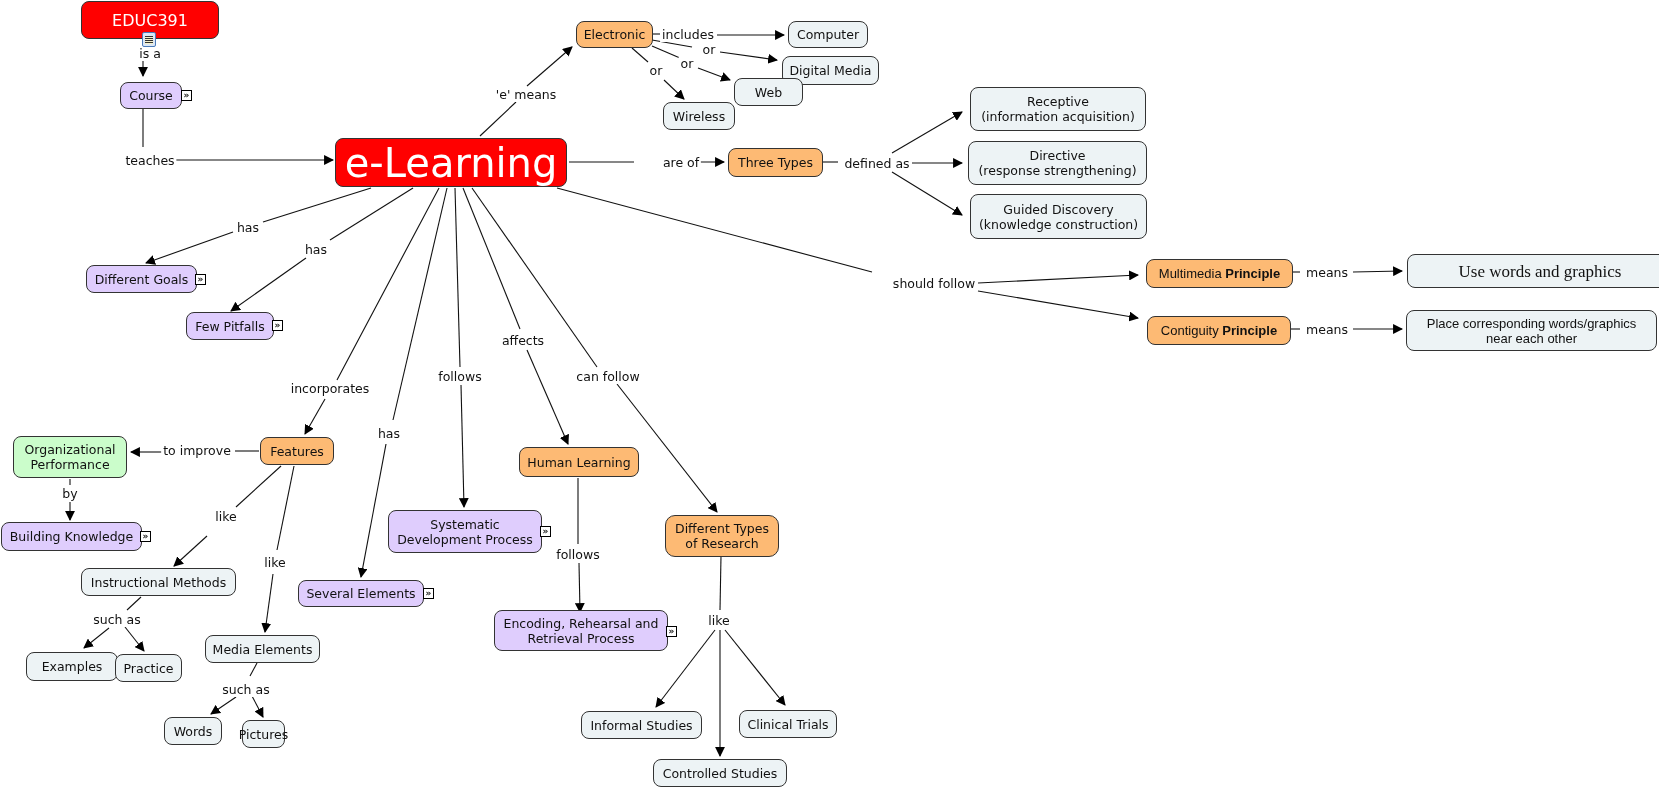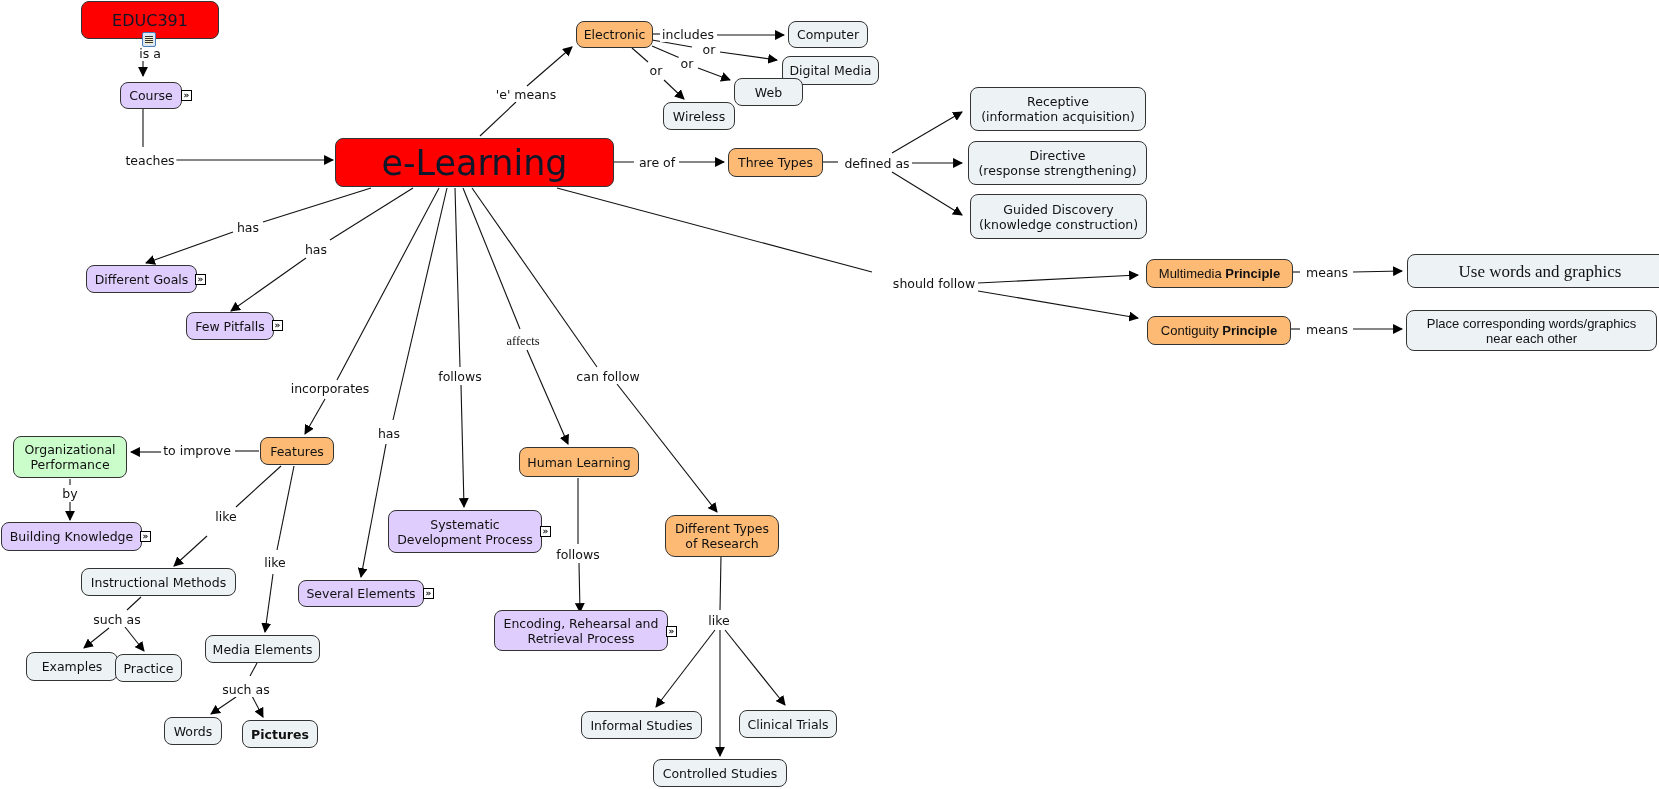--- a/index.html
+++ b/index.html
@@ -3,21 +3,21 @@
 <meta charset="utf-8">
 <style>
   html, body { margin:0; padding:0; background:#ffffff; }
   body { width:1659px; height:789px; position:relative; overflow:hidden;
          font-family:"DejaVu Sans", sans-serif; color:#111; }
   #edges { position:absolute; left:0; top:0; width:1659px; height:789px; }
   .node { position:absolute; box-sizing:border-box; border:1px solid #333;
           border-radius:8px; display:flex; align-items:center; justify-content:center;
           text-align:center; font-size:12.5px; line-height:15px; white-space:pre-line;
           padding:0 4px; cursor:pointer; }
-  .c-red { background:#ff0000; color:#0f172a; }
+  .c-red { background:#ff0000; color:#ffffff; }
   .c-purple { background:#dfcdfd; }
   .c-orange { background:#fdba74;text-align:center; }
   .c-grey { background:#edf3f5; }
   .c-green { background:#cbfdcb; }
   .node .b { font-weight:bold; }
   .lbl { position:absolute; background:#fff; font-size:12.5px; line-height:14px;
          padding:0 2px; transform:translate(-50%,-50%); white-space:nowrap; }
   .expand { position:absolute; width:11px; height:11px; border:1px solid #000; background:#fff;
             box-sizing:border-box; font-size:9px; line-height:9px; text-align:center;
             font-weight:bold; cursor:pointer; }
@@ -128,21 +128,21 @@
 <div class="node c-red" style="left:81px;top:1px;width:138px;height:38px;font-size:16px;">
   <span>EDUC391</span>
 </div>
 <div class="res-icon" style="left:142px;top:32px;"></div>
 
 <div class="node c-purple" style="left:120px;top:82px;width:62px;height:27px;">
   <span>Course</span>
 </div>
 <div class="expand" style="left:181px;top:90px;">»</div>
 
-<div class="node c-red" style="left:335px;top:138px;width:279px;height:49px;font-size:35px;line-height:40px;">
+<div class="node c-red" style="left:335px;top:138px;width:232px;height:49px;font-size:40px;line-height:40px;">
   <span>e-Learning</span>
 </div>
 
 <div class="node c-orange" style="left:576px;top:21px;width:77px;height:27px;">
   <span>Electronic</span>
 </div>
 <div class="node c-grey" style="left:788px;top:21px;width:80px;height:27px;">
   <span>Computer</span>
 </div>
 <div class="node c-grey" style="left:782px;top:56px;width:97px;height:29px;text-align:center;">
@@ -215,21 +215,21 @@
 </div>
 <div class="node c-grey" style="left:115px;top:654px;width:67px;height:28px;">
   <span>Practice</span>
 </div>
 <div class="node c-grey" style="left:205px;top:635px;width:115px;height:28px;">
   <span>Media Elements</span>
 </div>
 <div class="node c-grey" style="left:164px;top:717px;width:58px;height:28px;">
   <span>Words</span>
 </div>
-<div class="node c-grey" style="left:242px;top:720px;width:76px;height:28px;font-weight:bold;">
+<div class="node c-grey" style="left:242px;top:720px;width:43px;height:28px;">
   <span>Pictures</span>
 </div>
 
 <div class="node c-purple" style="left:298px;top:580px;width:126px;height:27px;text-align:center;">
   <span>Several Elements</span>
 </div>
 <div class="expand" style="left:423px;top:588px;">»</div>
 
 <div class="node c-purple" style="left:388px;top:510px;width:154px;height:43px;">
   <span>Systematic
@@ -260,31 +260,31 @@
   <span>Clinical Trials</span>
 </div>
 
 <span class="lbl" style="left:150px;top:54px;">is a</span>
 <span class="lbl" style="left:150px;top:161px;">teaches</span>
 <span class="lbl" style="left:526px;top:95px;">'e' means</span>
 <span class="lbl" style="left:688px;top:35px;">includes</span>
 <span class="lbl" style="left:709px;top:50px;">or</span>
 <span class="lbl" style="left:687px;top:64px;">or</span>
 <span class="lbl" style="left:656px;top:71px;">or</span>
-<span class="lbl" style="left:657px;top:163px;">are of</span>
+<span class="lbl" style="left:681px;top:163px;">are of</span>
 <span class="lbl" style="left:877px;top:164px;">defined as</span>
 <span class="lbl" style="left:934px;top:284px;">should follow</span>
 <span class="lbl" style="left:1327px;top:273px;">means</span>
 <span class="lbl" style="left:1327px;top:330px;">means</span>
 <span class="lbl" style="left:248px;top:228px;">has</span>
 <span class="lbl" style="left:316px;top:250px;">has</span>
 <span class="lbl" style="left:330px;top:389px;">incorporates</span>
 <span class="lbl" style="left:389px;top:434px;">has</span>
 <span class="lbl" style="left:460px;top:377px;">follows</span>
-<span class="lbl" style="left:523px;top:341px;font-family:Liberation Serif, serif;">affects</span>
+<span class="lbl" style="left:523px;top:341px;">affects</span>
 <span class="lbl" style="left:608px;top:377px;">can follow</span>
 <span class="lbl" style="left:197px;top:451px;">to improve</span>
 <span class="lbl" style="left:70px;top:494px;">by</span>
 <span class="lbl" style="left:226px;top:517px;">like</span>
 <span class="lbl" style="left:275px;top:563px;">like</span>
 <span class="lbl" style="left:117px;top:620px;">such as</span>
 <span class="lbl" style="left:246px;top:690px;">such as</span>
 <span class="lbl" style="left:578px;top:555px;">follows</span>
 <span class="lbl" style="left:719px;top:621px;padding:0;">like</span>
 

